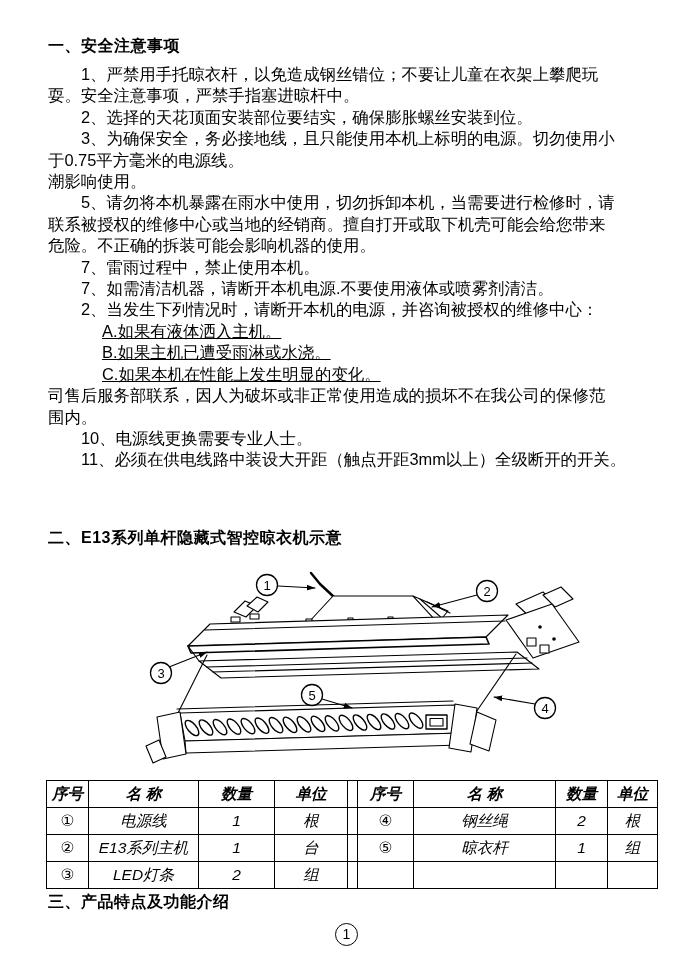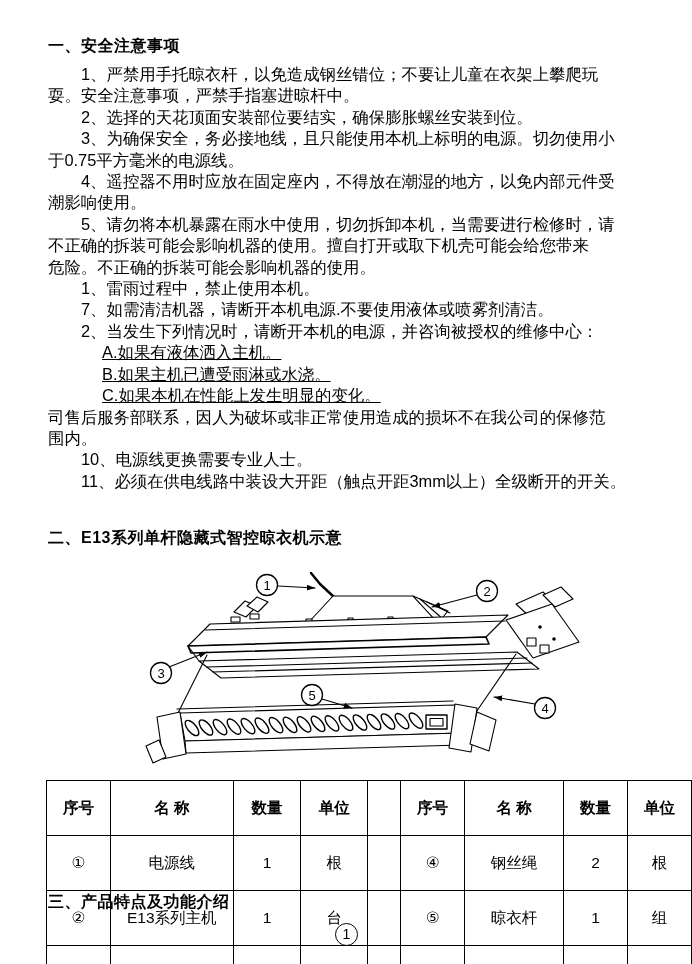--- a/index.html
+++ b/index.html
@@ -17,23 +17,23 @@
   .ind { text-indent:33px; }
   .sub { text-indent:54px;text-decoration:underline; }
 
   #diagram-svg { position:absolute; left:0; top:555px; }
 
   table#parts {
     position:absolute; left:46px; top:780px;
     border-collapse:collapse; table-layout:fixed;
   }
   #parts th, #parts td {
-    border:1.6px solid #000; height:22px; padding:16px;
+    border:1.6px solid #000; height:22px; padding:2px;
     text-align:center; vertical-align:middle;
-    font-size:15.5px; white-space:nowrap; overflow:hidden;
+    font-size:15.5px; white-space:nowrap; overflow:hidden;font-style:italic;
   }
   #parts th { font-weight:bold; }
   #parts td { font-weight:normal; }
 
   #page-circle {
     position:absolute; left:335px; top:923px; width:21px; height:21px;
     border:1.5px solid #000; border-radius:50%;
     font-size:14px; line-height:21px; text-align:center; font-weight:normal;
   }
 </style>
@@ -41,26 +41,25 @@
 <body>
 
 <div class="heading" style="top:36px;">一、安全注意事项</div>
 
 <div id="safety-text">
   <div class="ln ind">1、严禁用手托晾衣杆，以免造成钢丝错位；不要让儿童在衣架上攀爬玩</div>
   <div class="ln">耍。安全注意事项，严禁手指塞进晾杆中。</div>
   <div class="ln ind">2、选择的天花顶面安装部位要结实，确保膨胀螺丝安装到位。</div>
   <div class="ln ind">3、为确保安全，务必接地线，且只能使用本机上标明的电源。切勿使用小</div>
   <div class="ln">于0.75平方毫米的电源线。</div>
-  <div class="ln ind">4、遥控器不用时应放在固定座内，不得放在潮湿的地方，以免内部元件受</div>
   <div class="ln">潮影响使用。</div>
   <div class="ln ind">5、请勿将本机暴露在雨水中使用，切勿拆卸本机，当需要进行检修时，请</div>
-  <div class="ln">不正确的拆装可能会影响机器的使用。擅自打开或取下机壳可能会给您带来</div>
+  <div class="ln">联系被授权的维修中心或当地的经销商。擅自打开或取下机壳可能会给您带来</div>
   <div class="ln">危险。不正确的拆装可能会影响机器的使用。</div>
-  <div class="ln ind">1、雷雨过程中，禁止使用本机。</div>
+  <div class="ln ind">7、雷雨过程中，禁止使用本机。</div>
   <div class="ln ind">7、如需清洁机器，请断开本机电源.不要使用液体或喷雾剂清洁。</div>
   <div class="ln ind">2、当发生下列情况时，请断开本机的电源，并咨询被授权的维修中心：</div>
   <div class="ln sub">A.如果有液体洒入主机。</div>
   <div class="ln sub">B.如果主机已遭受雨淋或水浇。</div>
   <div class="ln sub">C.如果本机在性能上发生明显的变化。</div>
   <div class="ln">司售后服务部联系，因人为破坏或非正常使用造成的损坏不在我公司的保修范</div>
   <div class="ln">围内。</div>
   <div class="ln ind">10、电源线更换需要专业人士。</div>
   <div class="ln ind">11、必须在供电线路中装设大开距（触点开距3mm以上）全级断开的开关。</div>
 </div>

